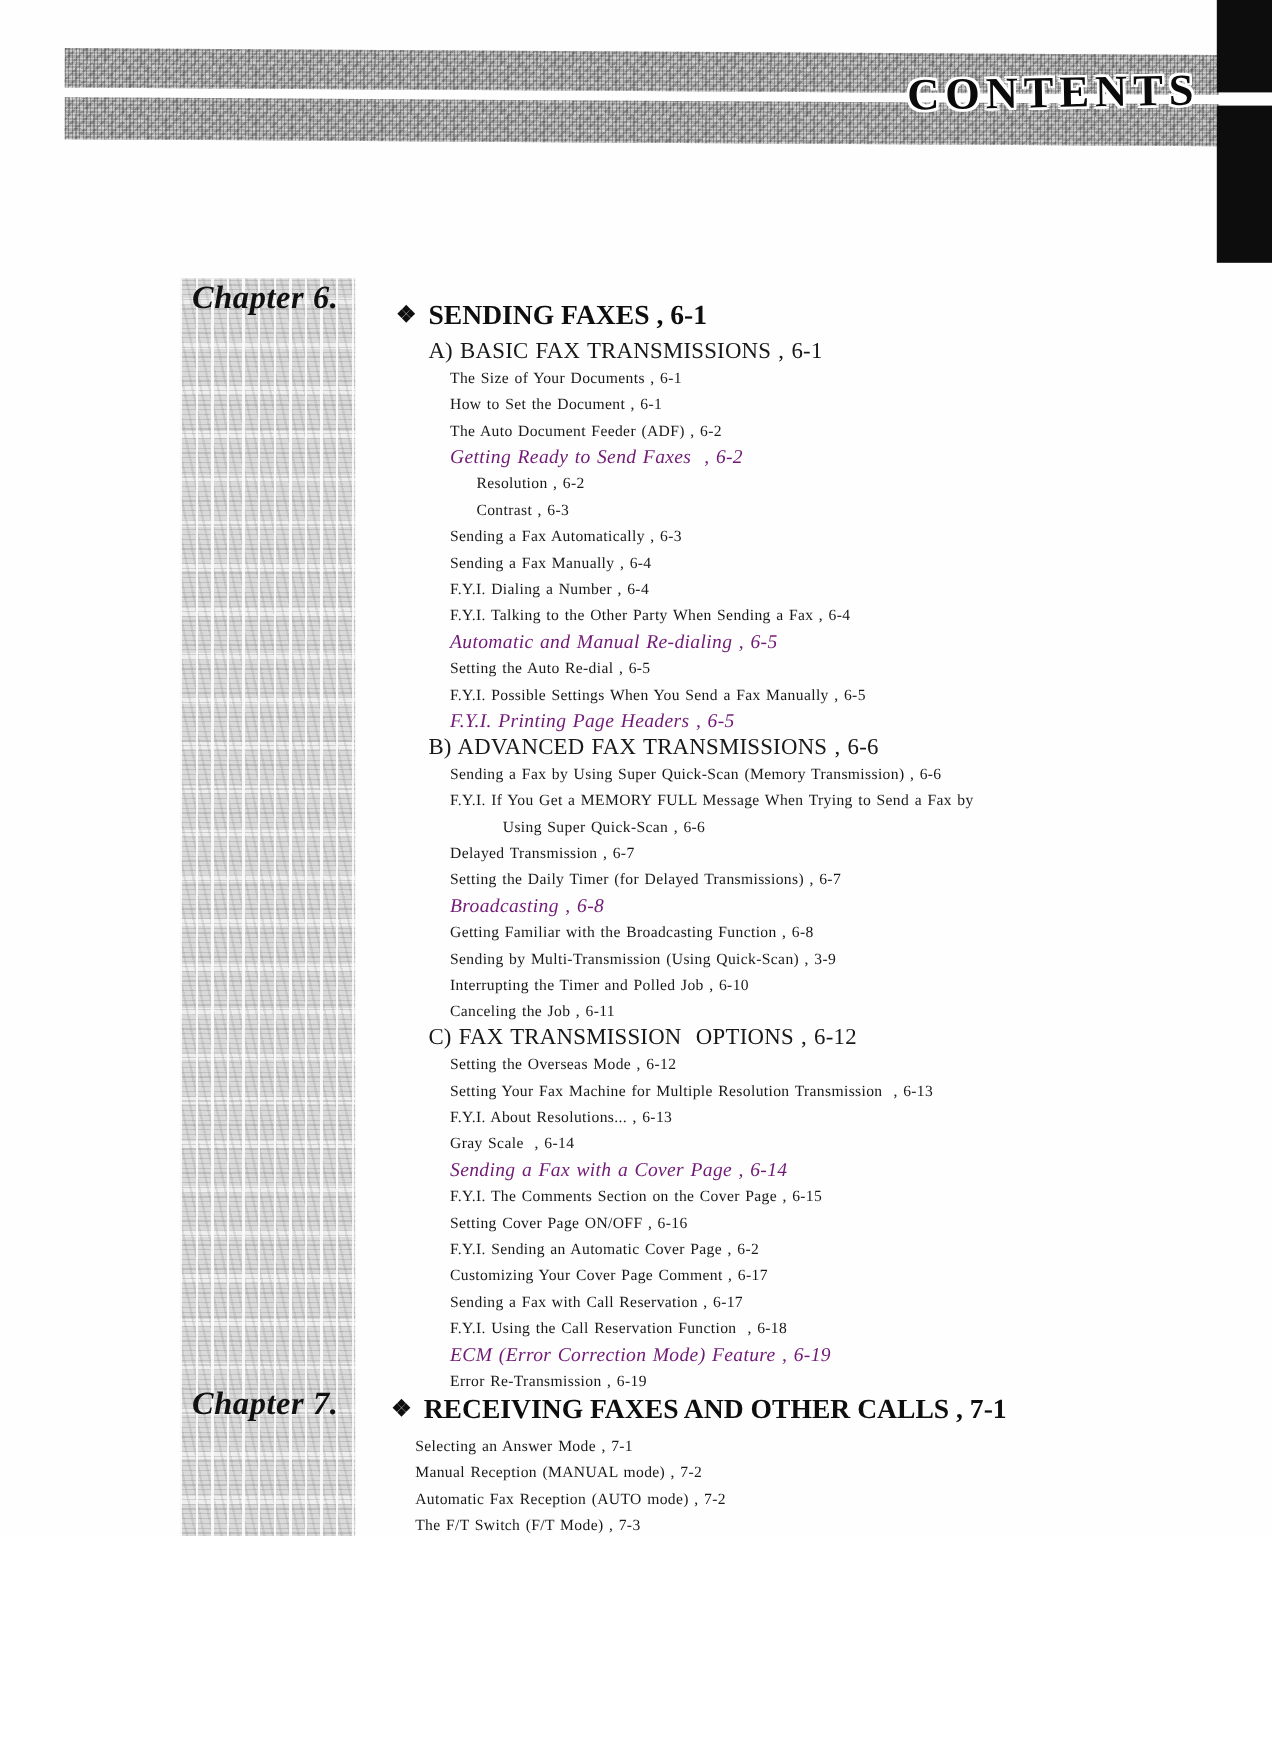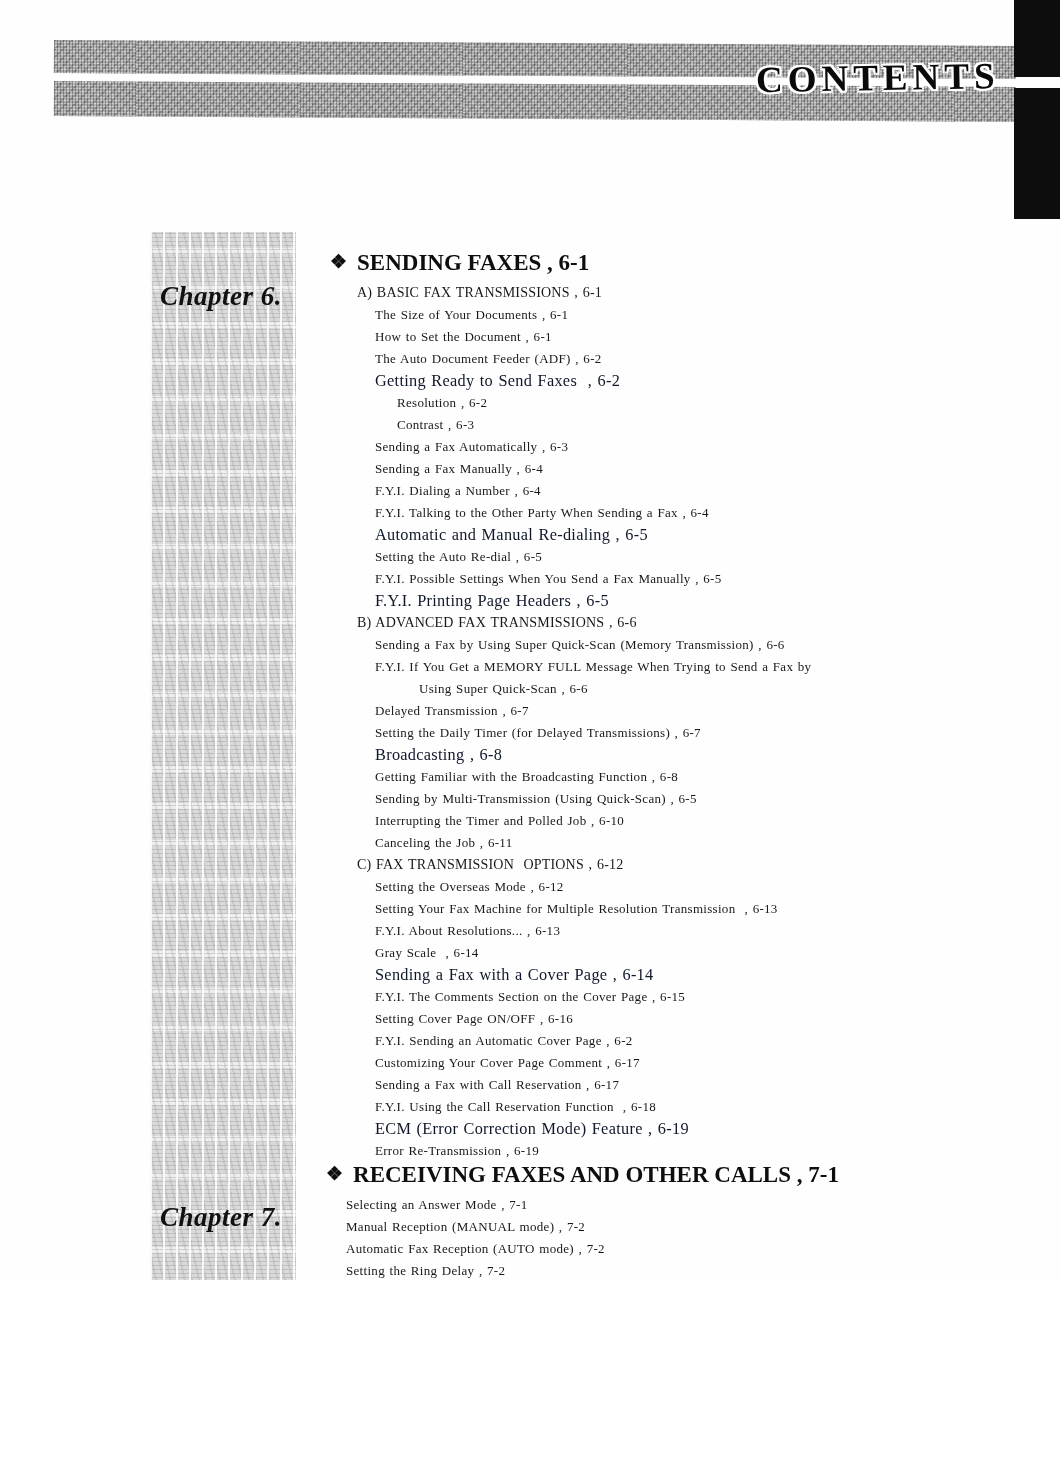--- a/index.html
+++ b/index.html
@@ -37,43 +37,43 @@
     background-color:#dadada;
     background-image:
       repeating-linear-gradient(90deg, rgba(255,255,255,.85) 0 2px, rgba(0,0,0,0) 2px 13px),
       repeating-linear-gradient(0deg, rgba(130,130,130,.30) 0 1px, rgba(0,0,0,0) 1px 4px),
       repeating-linear-gradient(78deg, rgba(120,120,120,.16) 0 2px, rgba(0,0,0,0) 2px 7px),
       repeating-linear-gradient(0deg, rgba(255,255,255,.55) 0 6px, rgba(0,0,0,0) 6px 37px);
   }
   .chapter-label{
     position:absolute;left:160px;
     font-size:27px;font-weight:bold;font-style:italic;color:#111;
-    letter-spacing:.5px;white-space:nowrap;margin-top:48px;
+    letter-spacing:.5px;white-space:nowrap;
   }
   .chapter-label.c6{top:233px;}
   .chapter-label.c7{top:1154px;}
   
   .chapter-block{position:absolute;width:660px;}
   .chapter-block.ch6{left:330px;top:240px;}
   .chapter-block.ch7{left:326px;top:1152px;}
   .toc-heading{
     height:26px;line-height:26px;margin-bottom:6px;
     font-size:23px;font-weight:bold;color:#0e0e0e;white-space:pre;margin-top:10px;
   }
   .toc-heading .diamond{font-size:19px;margin-right:10px;position:relative;top:-2px;}
   .toc-line{
     height:22px;line-height:22px;font-size:13px;color:#181818;
     white-space:pre;letter-spacing:.3px;word-spacing:1px;
   }
-  .lvl-section{padding-left:27px;font-size:14px;letter-spacing:.2px;}
+  .lvl-section{padding-left:27px;font-size:19px;letter-spacing:.2px;}
   .lvl-item{padding-left:45px;}
   .lvl-sub{padding-left:67px;}
   .lvl-cont{padding-left:89px;}
   .ch7 .lvl-item{padding-left:20px;}
-  .faint{font-size:16.3px;color:#0f172a;}
+  .faint{font-size:16.3px;color:#701a75;font-style:italic;}
   
   .bottom-rule{
     position:absolute;left:157px;top:1318px;width:787px;height:10px;
     background-color:#101010;
     background-image:repeating-linear-gradient(90deg, rgba(255,255,255,.18) 0 2px, rgba(0,0,0,0) 2px 19px);
   }
 </style>
 </head>
 <body>
 
@@ -107,21 +107,21 @@
       <div class="toc-line lvl-item">F.Y.I. Possible Settings When You Send a Fax Manually , 6-5</div>
       <div class="toc-line lvl-item faint">F.Y.I. Printing Page Headers , 6-5</div>
       <div class="toc-line lvl-section">B) ADVANCED FAX TRANSMISSIONS , 6-6</div>
       <div class="toc-line lvl-item">Sending a Fax by Using Super Quick-Scan (Memory Transmission) , 6-6</div>
       <div class="toc-line lvl-item">F.Y.I. If You Get a MEMORY FULL Message When Trying to Send a Fax by</div>
       <div class="toc-line lvl-cont">Using Super Quick-Scan , 6-6</div>
       <div class="toc-line lvl-item">Delayed Transmission , 6-7</div>
       <div class="toc-line lvl-item">Setting the Daily Timer (for Delayed Transmissions) , 6-7</div>
       <div class="toc-line lvl-item faint">Broadcasting , 6-8</div>
       <div class="toc-line lvl-item">Getting Familiar with the Broadcasting Function , 6-8</div>
-      <div class="toc-line lvl-item">Sending by Multi-Transmission (Using Quick-Scan) , 6-5</div>
+      <div class="toc-line lvl-item">Sending by Multi-Transmission (Using Quick-Scan) , 3-9</div>
       <div class="toc-line lvl-item">Interrupting the Timer and Polled Job , 6-10</div>
       <div class="toc-line lvl-item">Canceling the Job , 6-11</div>
       <div class="toc-line lvl-section">C) FAX TRANSMISSION  OPTIONS , 6-12</div>
       <div class="toc-line lvl-item">Setting the Overseas Mode , 6-12</div>
       <div class="toc-line lvl-item">Setting Your Fax Machine for Multiple Resolution Transmission  , 6-13</div>
       <div class="toc-line lvl-item">F.Y.I. About Resolutions... , 6-13</div>
       <div class="toc-line lvl-item">Gray Scale  , 6-14</div>
       <div class="toc-line lvl-item faint">Sending a Fax with a Cover Page , 6-14</div>
       <div class="toc-line lvl-item">F.Y.I. The Comments Section on the Cover Page , 6-15</div>
       <div class="toc-line lvl-item">Setting Cover Page ON/OFF , 6-16</div>
@@ -130,19 +130,18 @@
       <div class="toc-line lvl-item">Sending a Fax with Call Reservation , 6-17</div>
       <div class="toc-line lvl-item">F.Y.I. Using the Call Reservation Function  , 6-18</div>
       <div class="toc-line lvl-item faint">ECM (Error Correction Mode) Feature , 6-19</div>
       <div class="toc-line lvl-item">Error Re-Transmission , 6-19</div>
     </div>
   <div class="chapter-block ch7">
       <div class="toc-heading"><span class="diamond">❖</span><span>RECEIVING FAXES AND OTHER CALLS , 7-1</span></div>
       <div class="toc-line lvl-item">Selecting an Answer Mode , 7-1</div>
       <div class="toc-line lvl-item">Manual Reception (MANUAL mode) , 7-2</div>
       <div class="toc-line lvl-item">Automatic Fax Reception (AUTO mode) , 7-2</div>
-      <div class="toc-line lvl-item">Setting the Ring Delay , 7-2</div>
       <div class="toc-line lvl-item">The F/T Switch (F/T Mode) , 7-3</div>
     </div>
 
   <div class="bottom-rule"></div>
 
 </div>
 
 </body></html>

